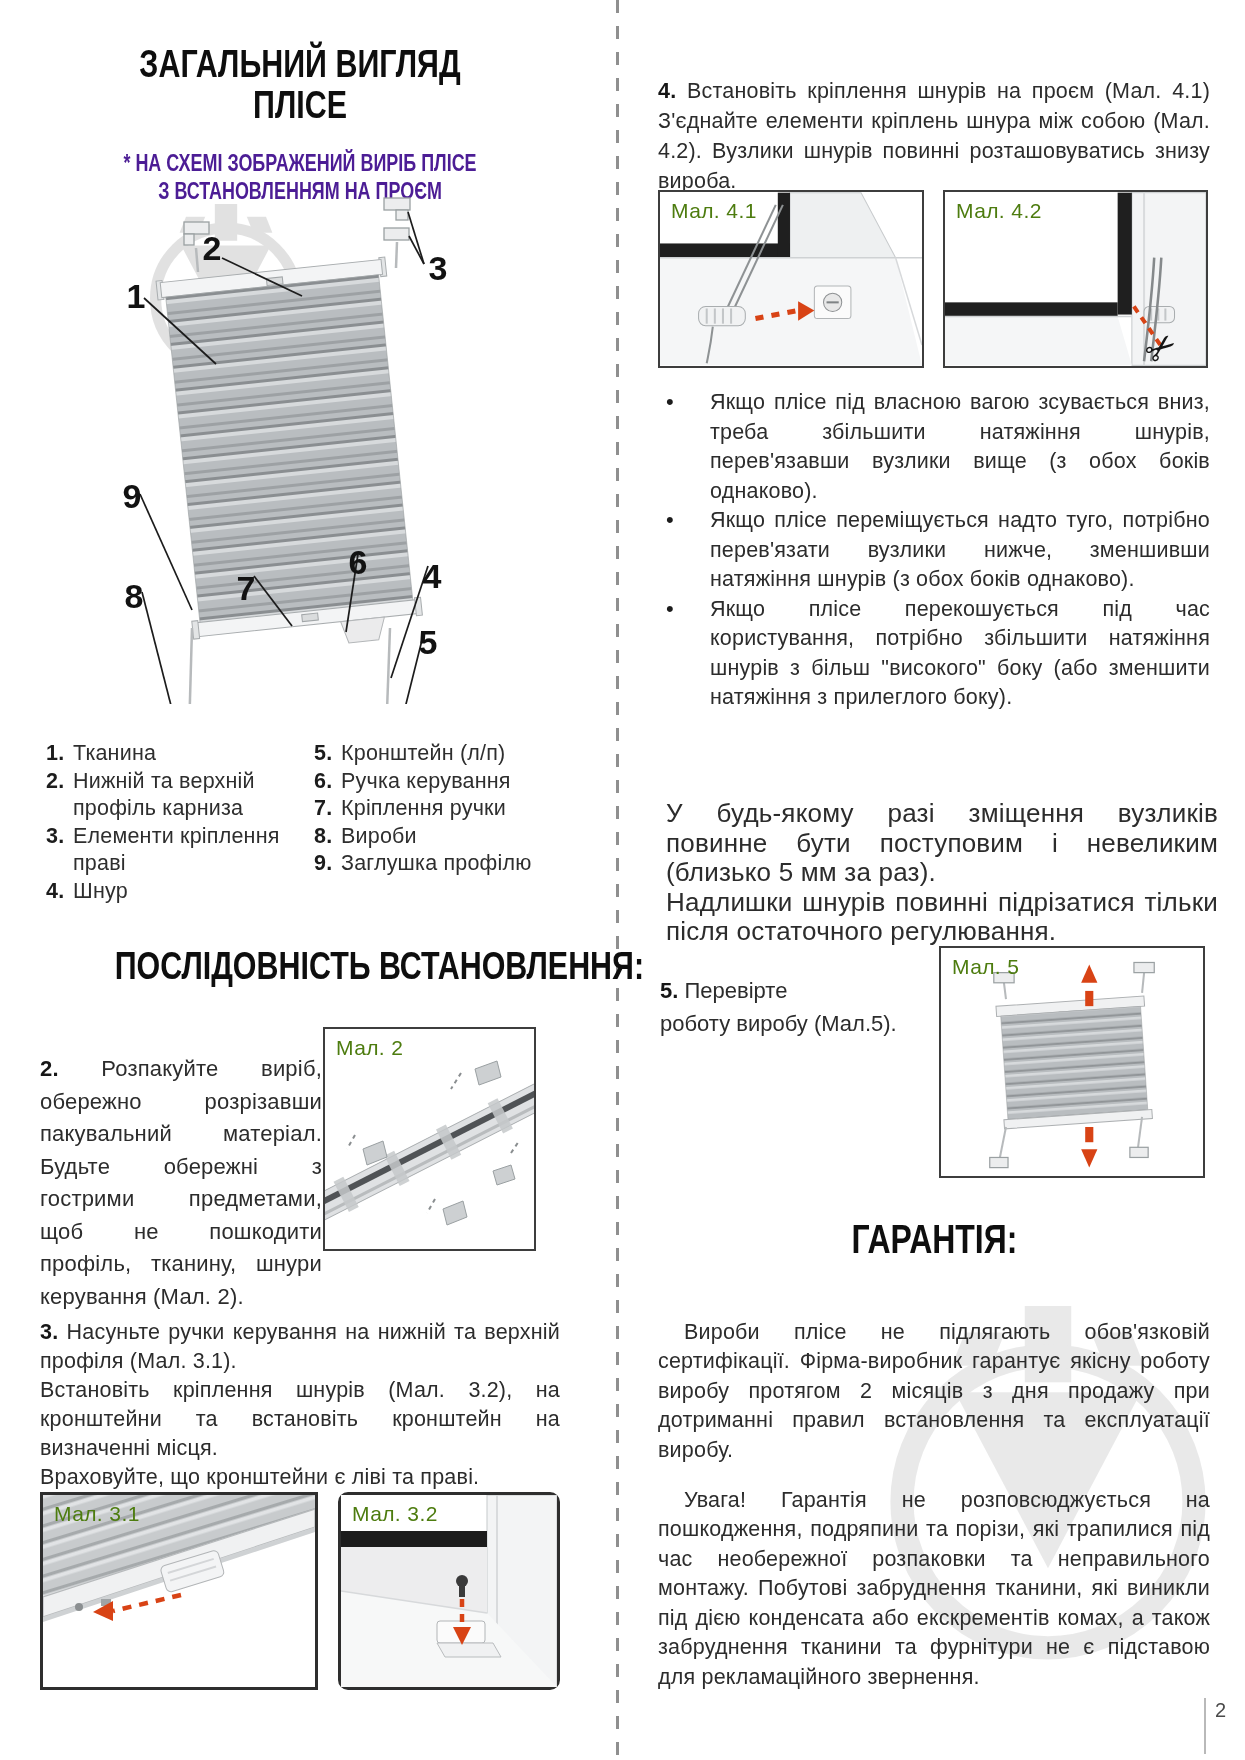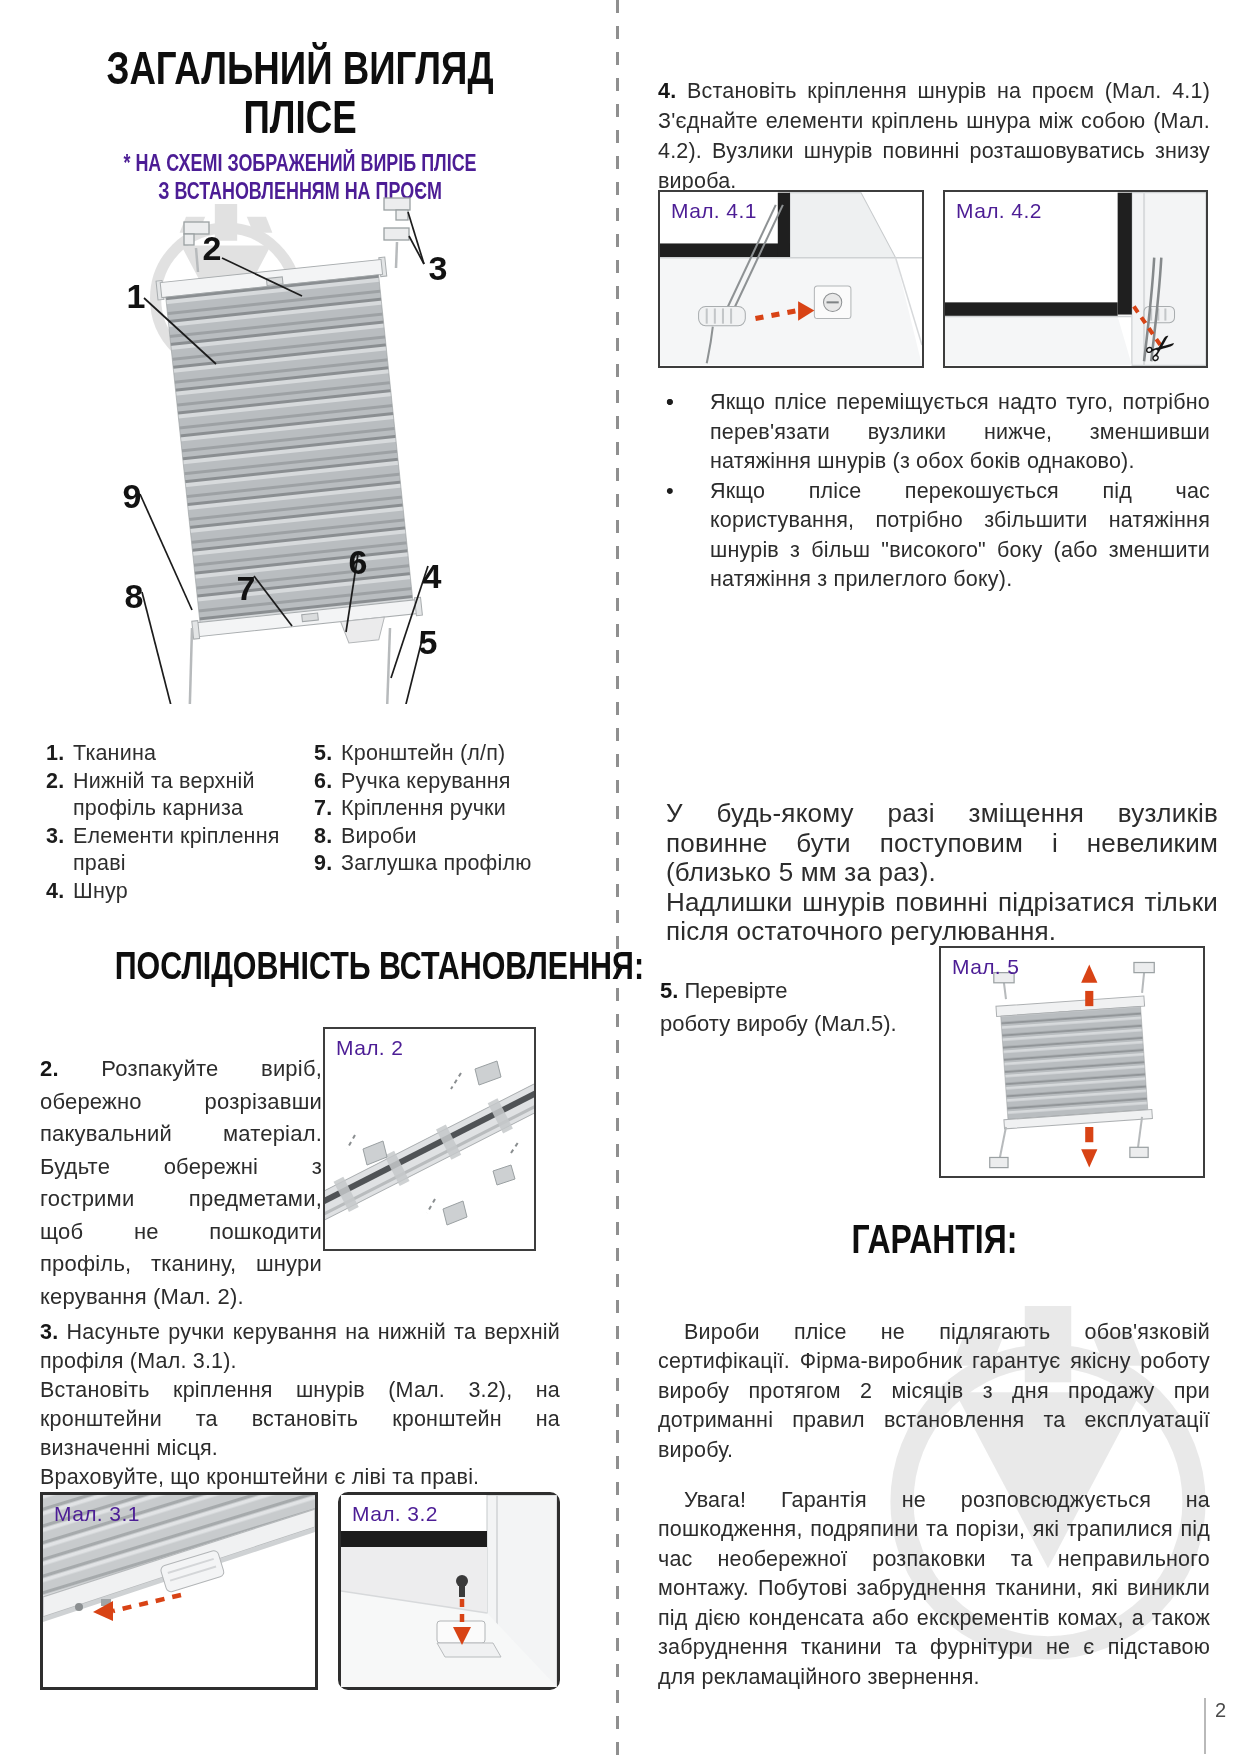--- a/index.html
+++ b/index.html
@@ -10,39 +10,39 @@
   .wm { position:absolute; z-index:0; }
   .col { position:absolute; top:0; height:100%; z-index:1; }
   .col-left  { left:40px;  width:520px; }
   .col-right { left:658px; width:552px; }
   .divider {
     position:absolute; left:616px; top:0; width:3px; height:1760px; z-index:1;
     background:repeating-linear-gradient(to bottom,#8f8f8f 0 13px, transparent 13px 26px);
   }
   .cond { display:inline-block; transform:scaleX(0.78); transform-origin:50% 50%; white-space:nowrap; }
   .title { position:absolute; top:44px; width:100%; text-align:center; margin:0;
-           font-size:47px; line-height:1.04; font-weight:800; color:#0e0e0e; }
+           font-size:39px; line-height:1.04; font-weight:800; color:#0e0e0e; }
   .title span { display:block; }
   .subtitle { position:absolute; top:150px; width:100%; text-align:center;
               font-size:23px; line-height:1.2; font-weight:800; color:#4c1d95; }
   .subtitle span { display:block; }
   .diagram { position:absolute; top:196px; left:0; width:520px; height:508px; }
   .legend { position:absolute; top:740px; left:6px; width:512px; display:flex; }
   .legend-col-a { width:268px; }
   .legend-col-b { flex:1; }
   .legend-item { display:flex; font-size:21.5px; line-height:27.5px; letter-spacing:.2px; color:#2e2e2e; }
   .legend-num { font-weight:700; width:27px; flex:none; color:#1c1c1c; }
   .section-title { position:absolute; top:944px; width:100%; text-align:center;
                    font-size:39px; font-weight:800; color:#0e0e0e; }
   .step2-row { position:absolute; top:1027px; left:0; width:520px; height:230px; }
   .step2-text { position:absolute; left:0; top:4px; width:282px; font-size:22px; line-height:32.5px;
                 text-align:justify; letter-spacing:.2px; }
   b.stepnum { font-weight:700; color:#161616; }
   .figbox { position:absolute; background:#fff; border:2px solid #3d3d3d; }
-  .fig-label { position:absolute; top:7px; left:11px; font-size:21px; color:#4c1d95; letter-spacing:.4px; z-index:2; }
+  .fig-label { position:absolute; top:7px; left:11px; font-size:21px; color:#4d7c0f; letter-spacing:.4px; z-index:2; }
   .fig2 { left:283px; top:0; width:209px; height:220px; }
   .step3 { position:absolute; top:1318px; left:0; width:520px; font-size:21.5px; line-height:29px; letter-spacing:.2px; }
   .step3 p { margin:0; }
   .just { text-align:justify; }
   .figrow-left { position:absolute; top:1492px; left:0; width:520px; height:200px; }
   .fig31 { left:0; top:0; width:272px; height:192px; border-width:3px; border-color:#2e2e2e; }
   .fig32 { left:298px; top:0; width:216px; height:192px; border-width:3px; border-color:#2e2e2e;border-radius:10px; }
   .step4 { position:absolute; top:54px; left:0; width:552px; font-size:21.5px; line-height:30px;
            text-align:justify; letter-spacing:.2px; }
   .figrow4 { position:absolute; top:190px; left:0; width:552px; height:178px; }
@@ -368,21 +368,21 @@
             <path d="M206,64 C204,100 200,132 196,166"></path>
             <path d="M213,64 C211,100 207,132 203,166"></path>
           </g>
           <line x1="186" y1="112" x2="212" y2="150" stroke="#d84315" stroke-width="4" stroke-dasharray="7 6"></line>
           <text x="196" y="164" font-size="36" font-family="DejaVu Sans, sans-serif" fill="#141414" transform="rotate(-38 214 150)">✂</text>
         </svg>
       </div>
     </div>
 
     <div class="bullets">
-      <p class="bullet"><span class="bullet-marker">•</span></p>
+      <p class="bullet"><span class="bullet-marker">•</span><span>Якщо плісе під власною вагою зсувається вниз, треба збільшити натяжіння шнурів, перев'язавши вузлики вище (з обох боків однаково).</span></p>
       <p class="bullet"><span class="bullet-marker">•</span><span>Якщо плісе переміщується надто туго, потрібно перев'язати вузлики нижче, зменшивши натяжіння шнурів (з обох боків однаково).</span></p>
       <p class="bullet"><span class="bullet-marker">•</span><span>Якщо плісе перекошується під час користування, потрібно збільшити натяжіння шнурів з більш "високого" боку (або зменшити натяжіння з прилеглого боку).</span></p>
     </div>
 
     <div class="notes">
       <p class="just">У будь-якому разі зміщення вузликів повинне бути поступовим і невеликим (близько 5 мм за раз).</p>
       <p class="just">Надлишки шнурів повинні підрізатися тільки після остаточного регулювання.</p>
     </div>
 
     <p class="step5"><b class="stepnum">5.</b> <span>Перевірте</span><br><span>роботу виробу (Мал.5).</span></p>

